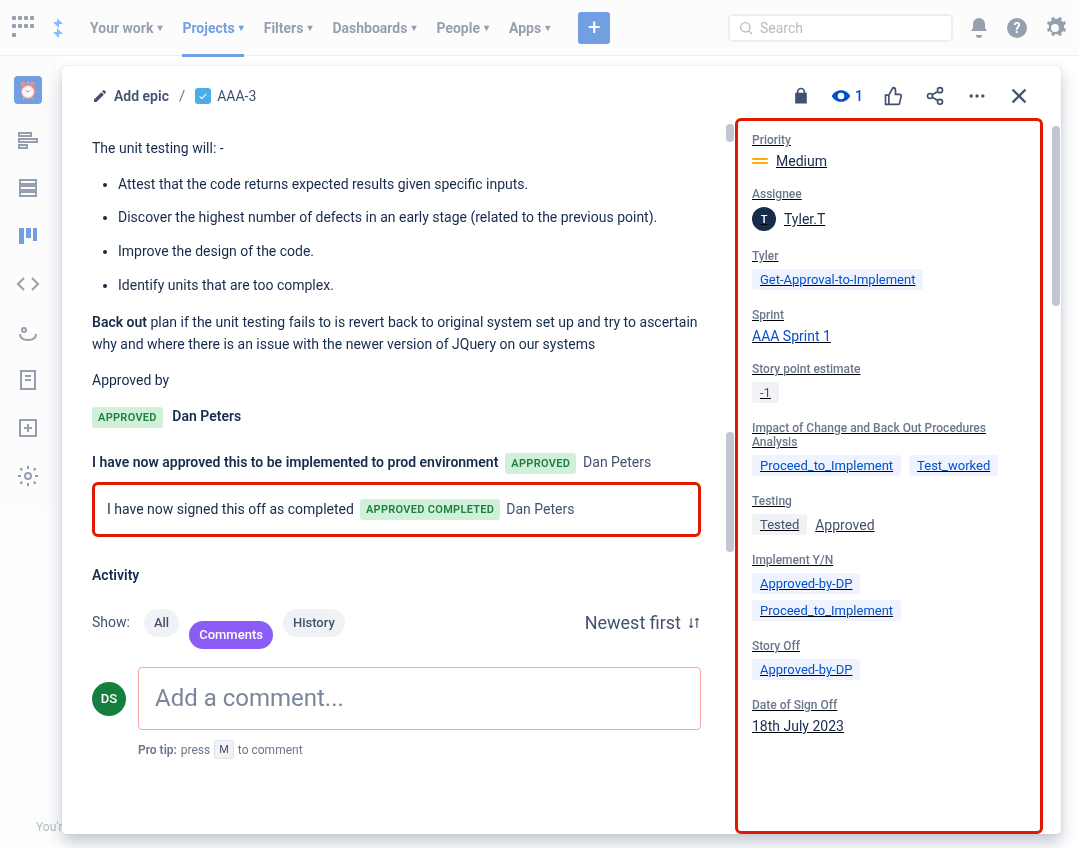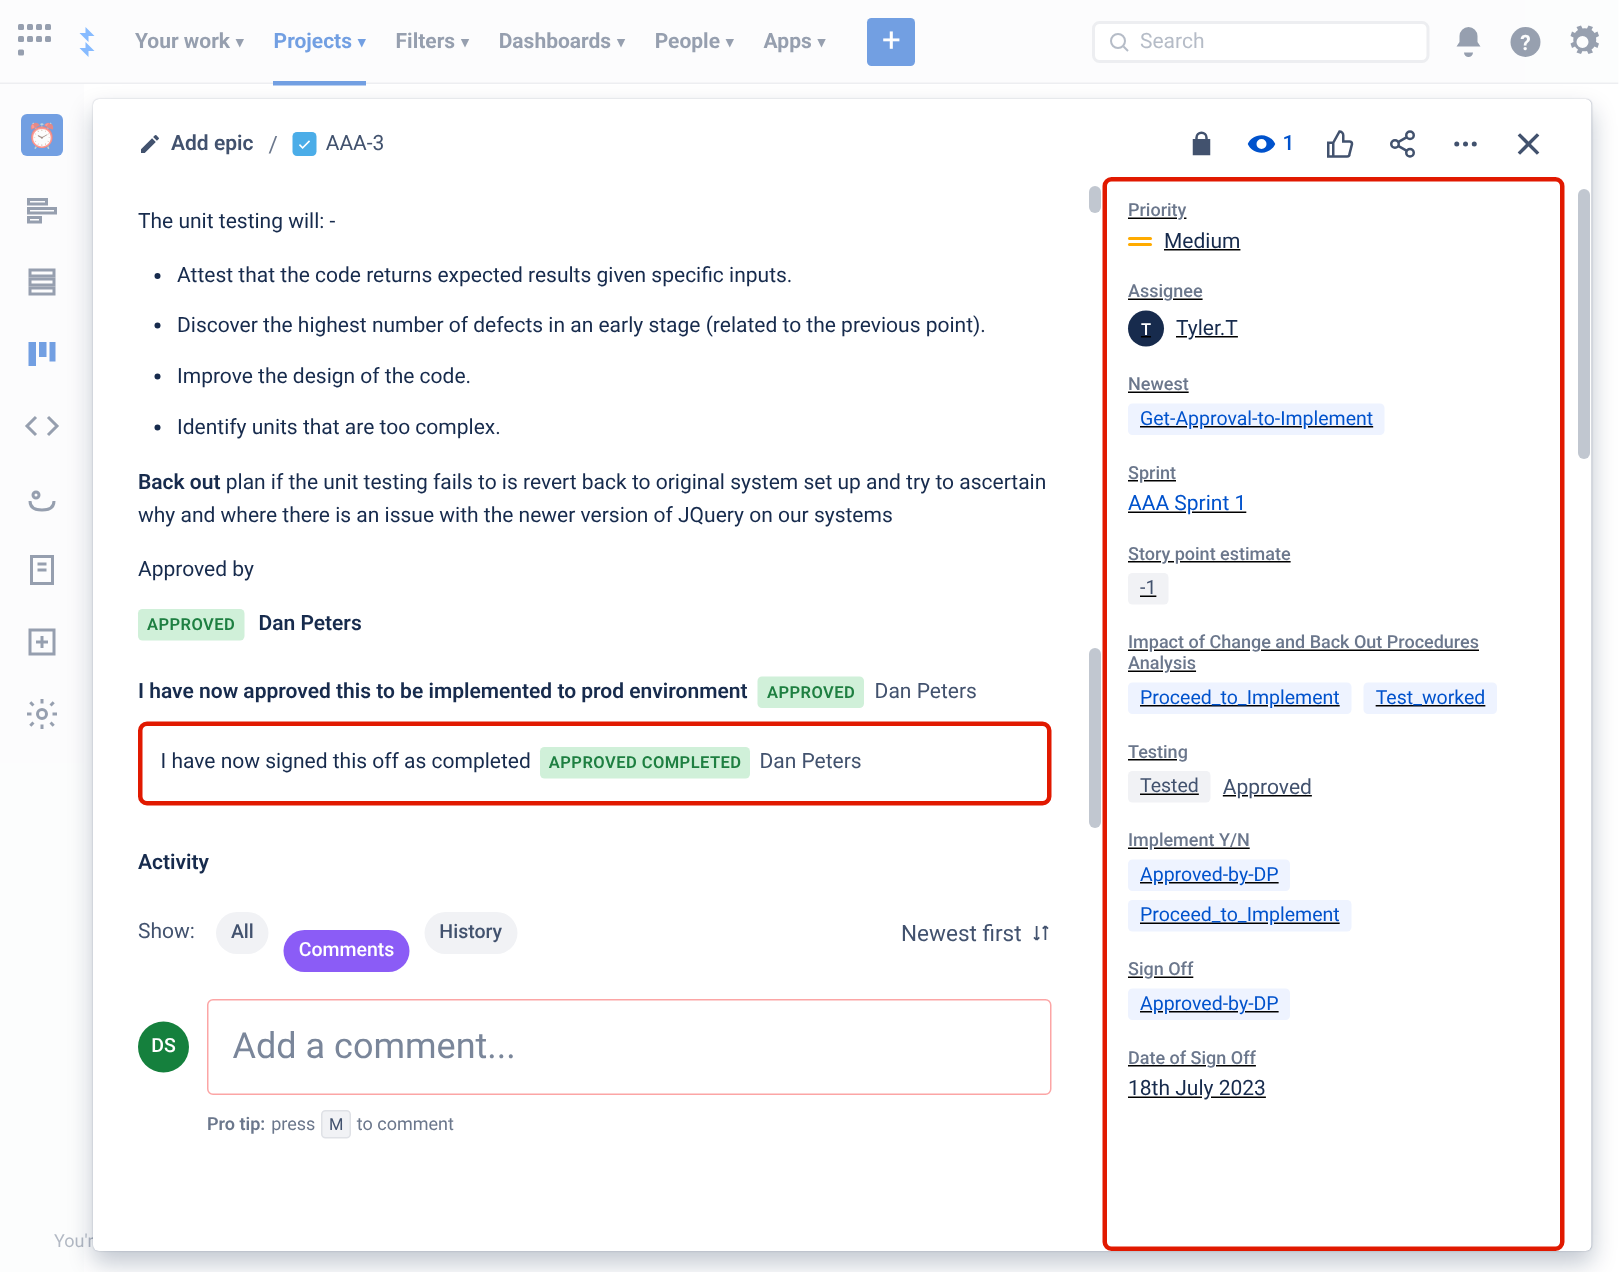--- a/index.html
+++ b/index.html
@@ -63,21 +63,21 @@
   .red-box { border: 3px solid #e11900; border-radius: 6px; padding: 14px 12px; margin-top: 8px; }
   .red-box-row { display:flex; align-items:center; flex-wrap:wrap; gap:6px; font-size:14px; }
   .signoff-name { color:#42526e; }
 
   .activity-section { margin-top: 28px; }
   .activity-title { font-weight: 600; color: #172b4d; font-size: 14px; margin-bottom: 10px; }
   .activity-tabs { display: flex; align-items: center; gap: 10px; font-size: 14px; color:#42526e; }
   .activity-tabs .show-label { margin-right: 4px; }
   .tab-btn { background: #f1f2f5; color: #42526e; padding: 4px 10px; border-radius: 14px; font-size: 13px; font-weight: 500; }
   .tab-btn.active { background: #8b5cf6; color: #fff; margin-top: 24px; }
-  .newest-first { margin-left: auto; display:flex; align-items:center; gap:6px; color:#42526e; font-size:15px; }
+  .newest-first { margin-left: auto; display:flex; align-items:center; gap:6px; color:#42526e; font-size:18px; }
 
   .comment-row { display: flex; align-items: center; margin-top: 18px; gap: 12px; }
   .avatar-ds { width: 34px; height: 34px; border-radius: 50%; background: #15803d; color: #fff; display: flex; align-items: center; justify-content: center; font-weight: 500; font-size: 13px; }
   .comment-input { flex: 1; border: 1px solid #fca5a5; border-radius: 4px; padding: 12px 16px; color: #7a869a; font-size: 24px; }
   .pro-tip { margin-top: 10px; margin-left: 46px; font-size: 12px; color: #6b778c; display:flex; align-items:center; gap:4px; }
   .key-m { background:#f1f2f5; border:1px solid #dfe1e6; border-radius:3px; padding:0 4px; font-size:11px; color:#42526e; }
 
   
   .right-col { width: 326px; position: relative; padding: 0 18px 0 0; text-decoration: underline; }
   .right-scroll-track { position:absolute; right:0; top:4px; bottom:0; width:10px; }
@@ -366,21 +366,21 @@
 
         <div class="field-group">
           <div class="field-label">Assignee</div>
           <div class="field-value">
             <span class="avatar-t">T</span>
             <span>Tyler.T</span>
           </div>
         </div>
 
         <div class="field-group">
-          <div class="field-label">Newest</div>
+          <div class="field-label">Tyler</div>
           <div class="field-value">
             <span class="label-chip-blue">Get-Approval-to-Implement</span>
           </div>
         </div>
 
         <div class="field-group">
           <div class="field-label">Sprint</div>
           <div class="field-value">
               <span class="link-blue">AAA Sprint 1</span>
             </div>
@@ -411,21 +411,21 @@
 
         <div class="field-group">
           <div class="field-label">Implement Y/N</div>
           <div class="field-value" style="flex-direction:column; align-items:flex-start; gap:6px;">
             <span class="label-chip-blue">Approved-by-DP</span>
             <span class="label-chip-blue">Proceed_to_Implement</span>
           </div>
         </div>
 
         <div class="field-group">
-          <div class="field-label">Sign Off</div>
+          <div class="field-label">Story Off</div>
           <div class="field-value">
             <span class="label-chip-blue">Approved-by-DP</span>
           </div>
         </div>
 
         <div class="field-group" style="margin-bottom:0">
           <div class="field-label">Date of Sign Off</div>
           <div class="field-value">
               <span>18th July 2023</span>
             </div>

